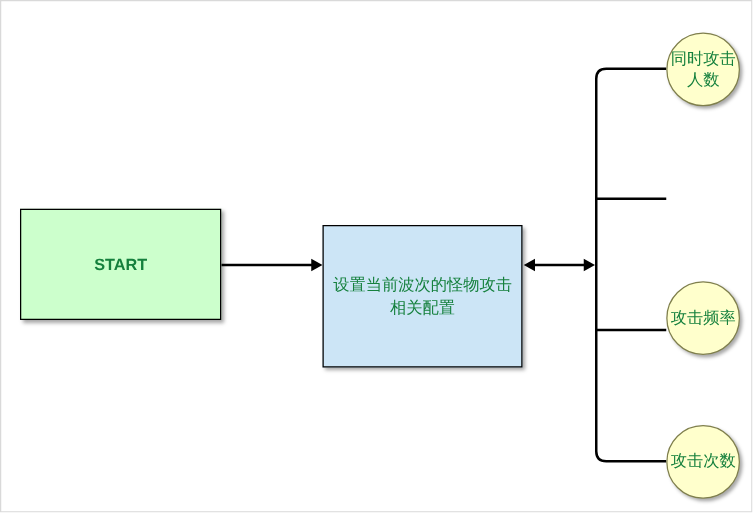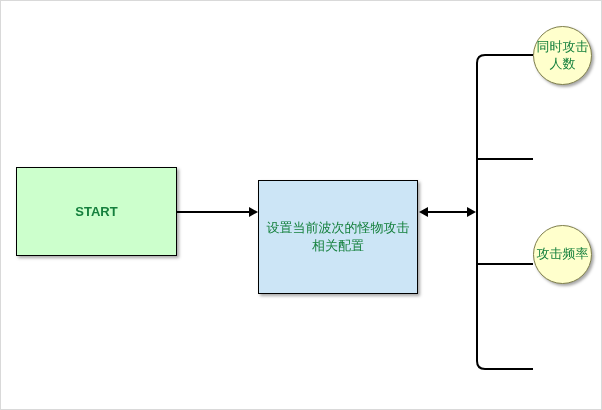--- a/index.html
+++ b/index.html
@@ -100,14 +100,17 @@
 
   <div class="node node-circle circle-0" style="background-color: rgb(255, 255, 204);">
     <div class="node-label">同时攻击人数</div>
   </div>
 
 
   <div class="node node-circle circle-2" style="background-color: rgb(255, 255, 204);">
     <div class="node-label">攻击频率</div>
   </div>
 
+  <div class="node node-circle circle-3" style="background-color: rgb(255, 255, 204);">
+    <div class="node-label">攻击次数</div>
+  </div>
 
 </div>
 
 </body></html>

